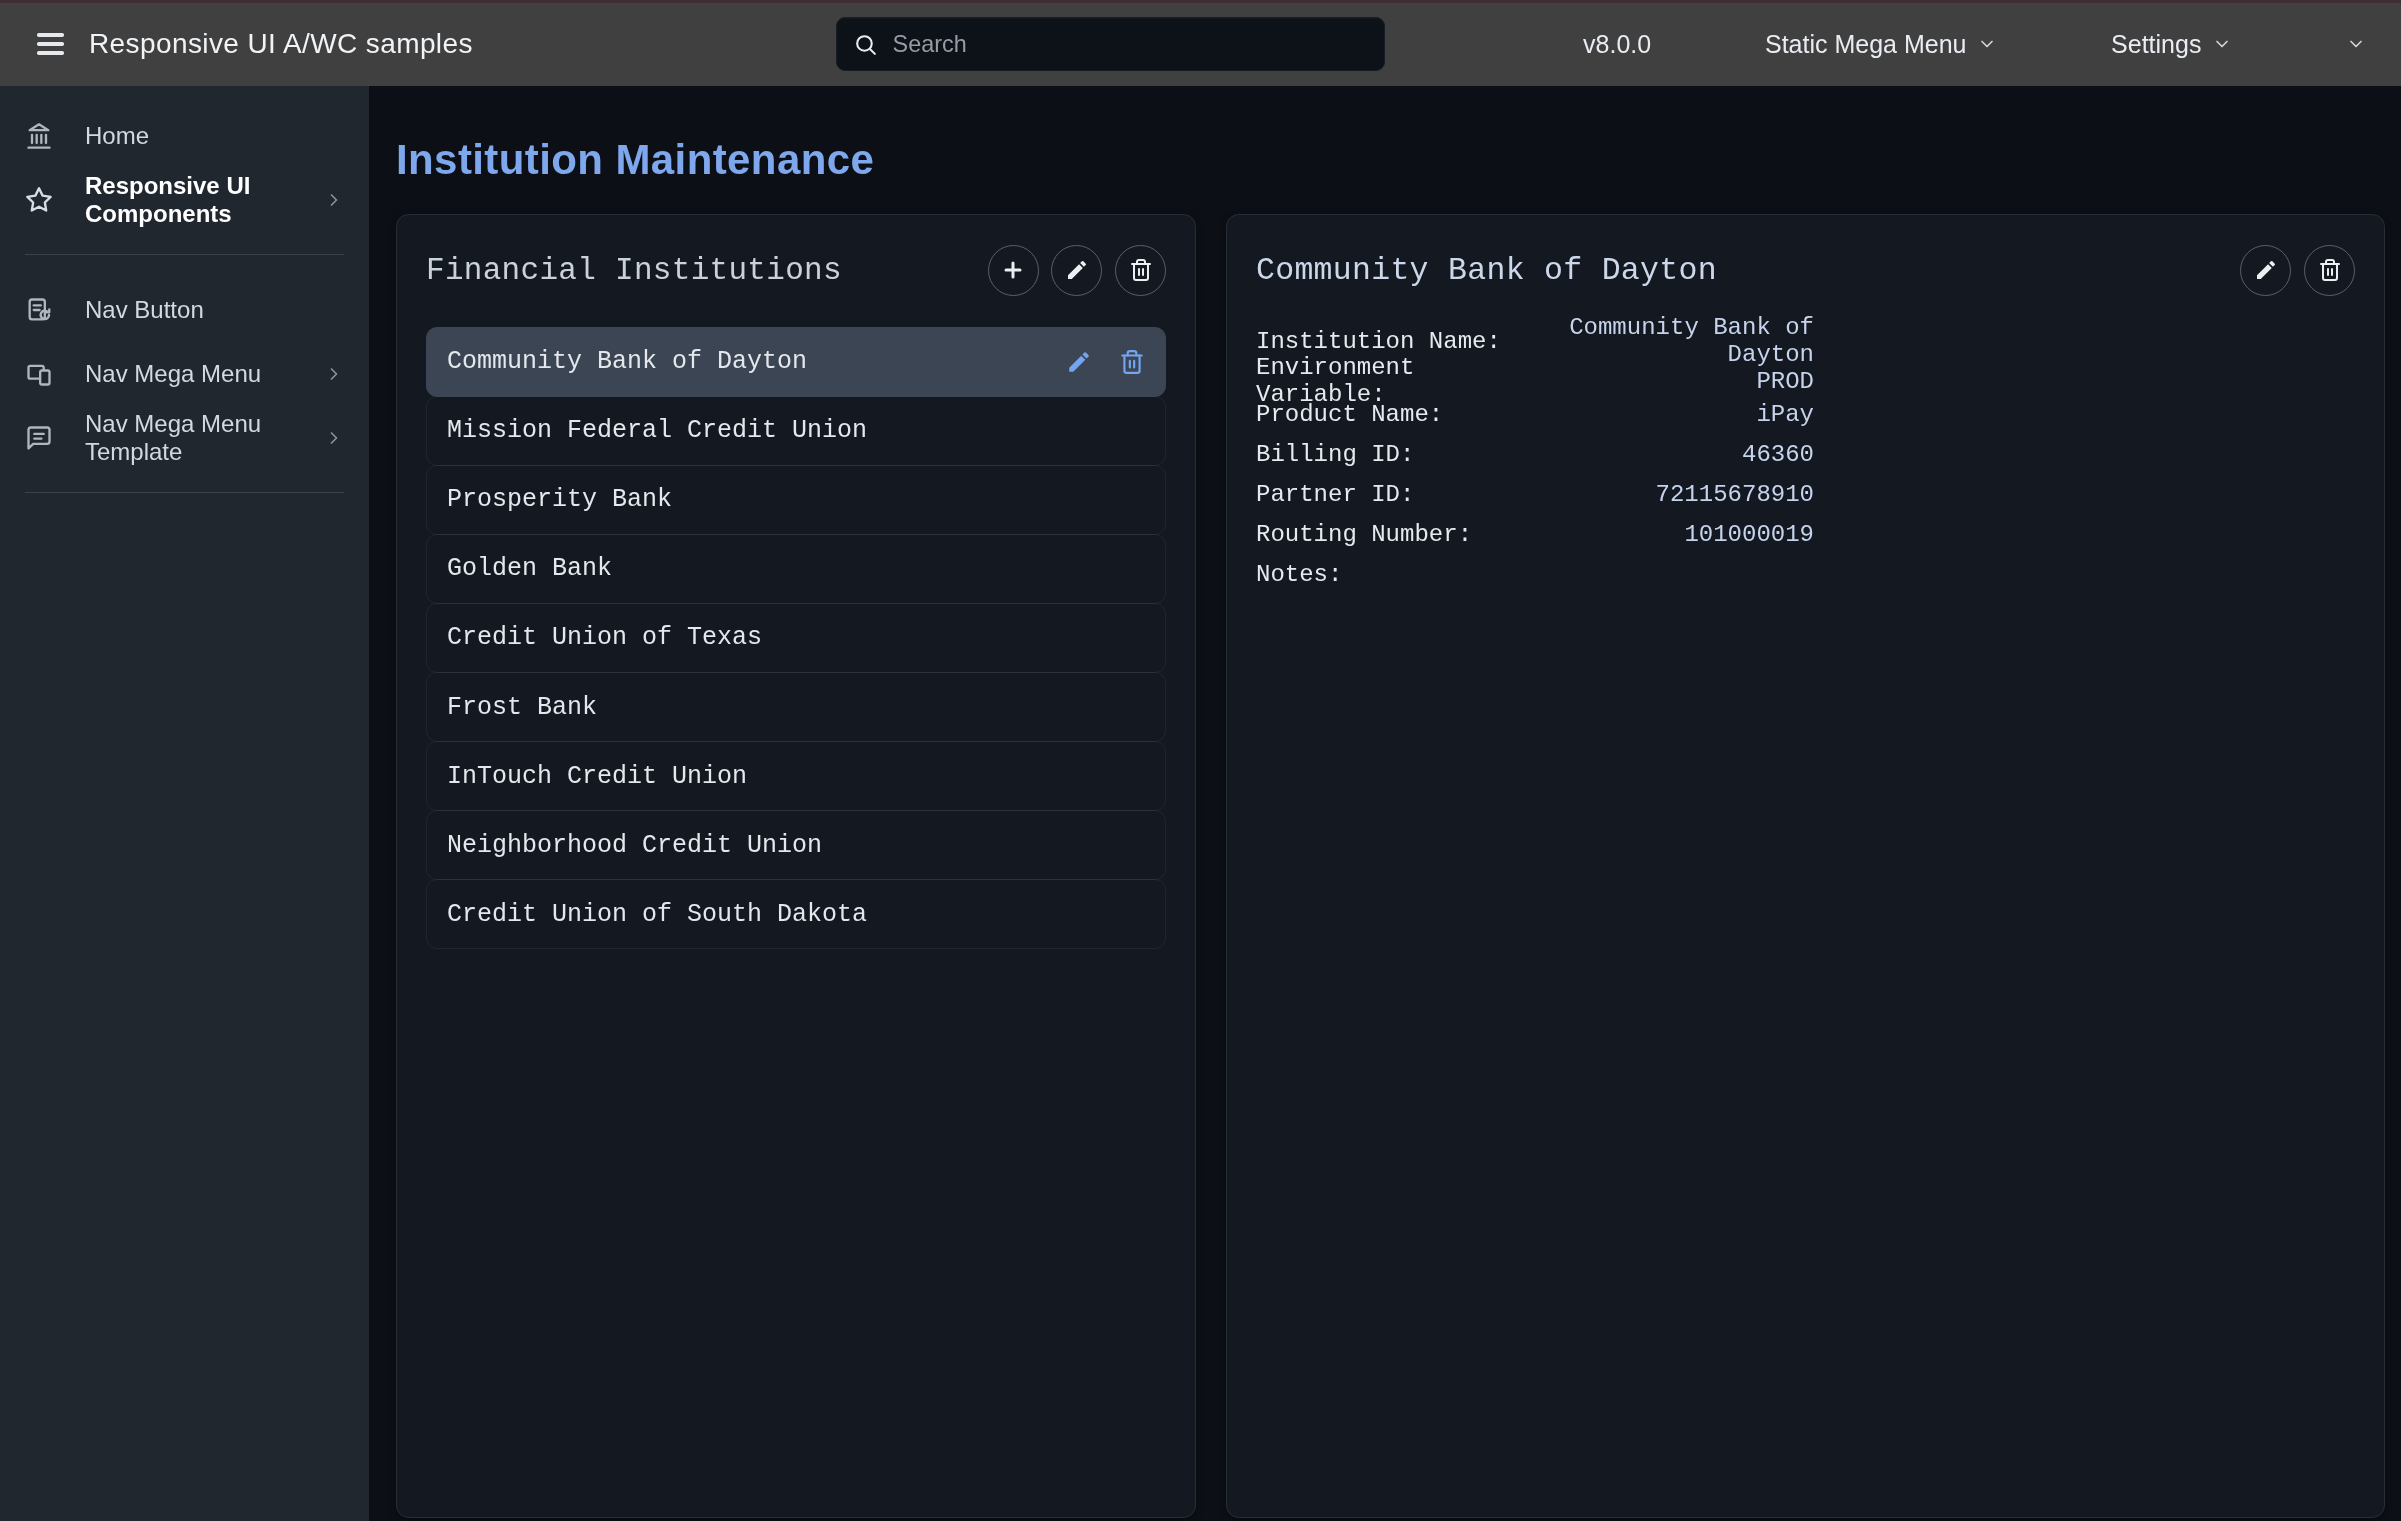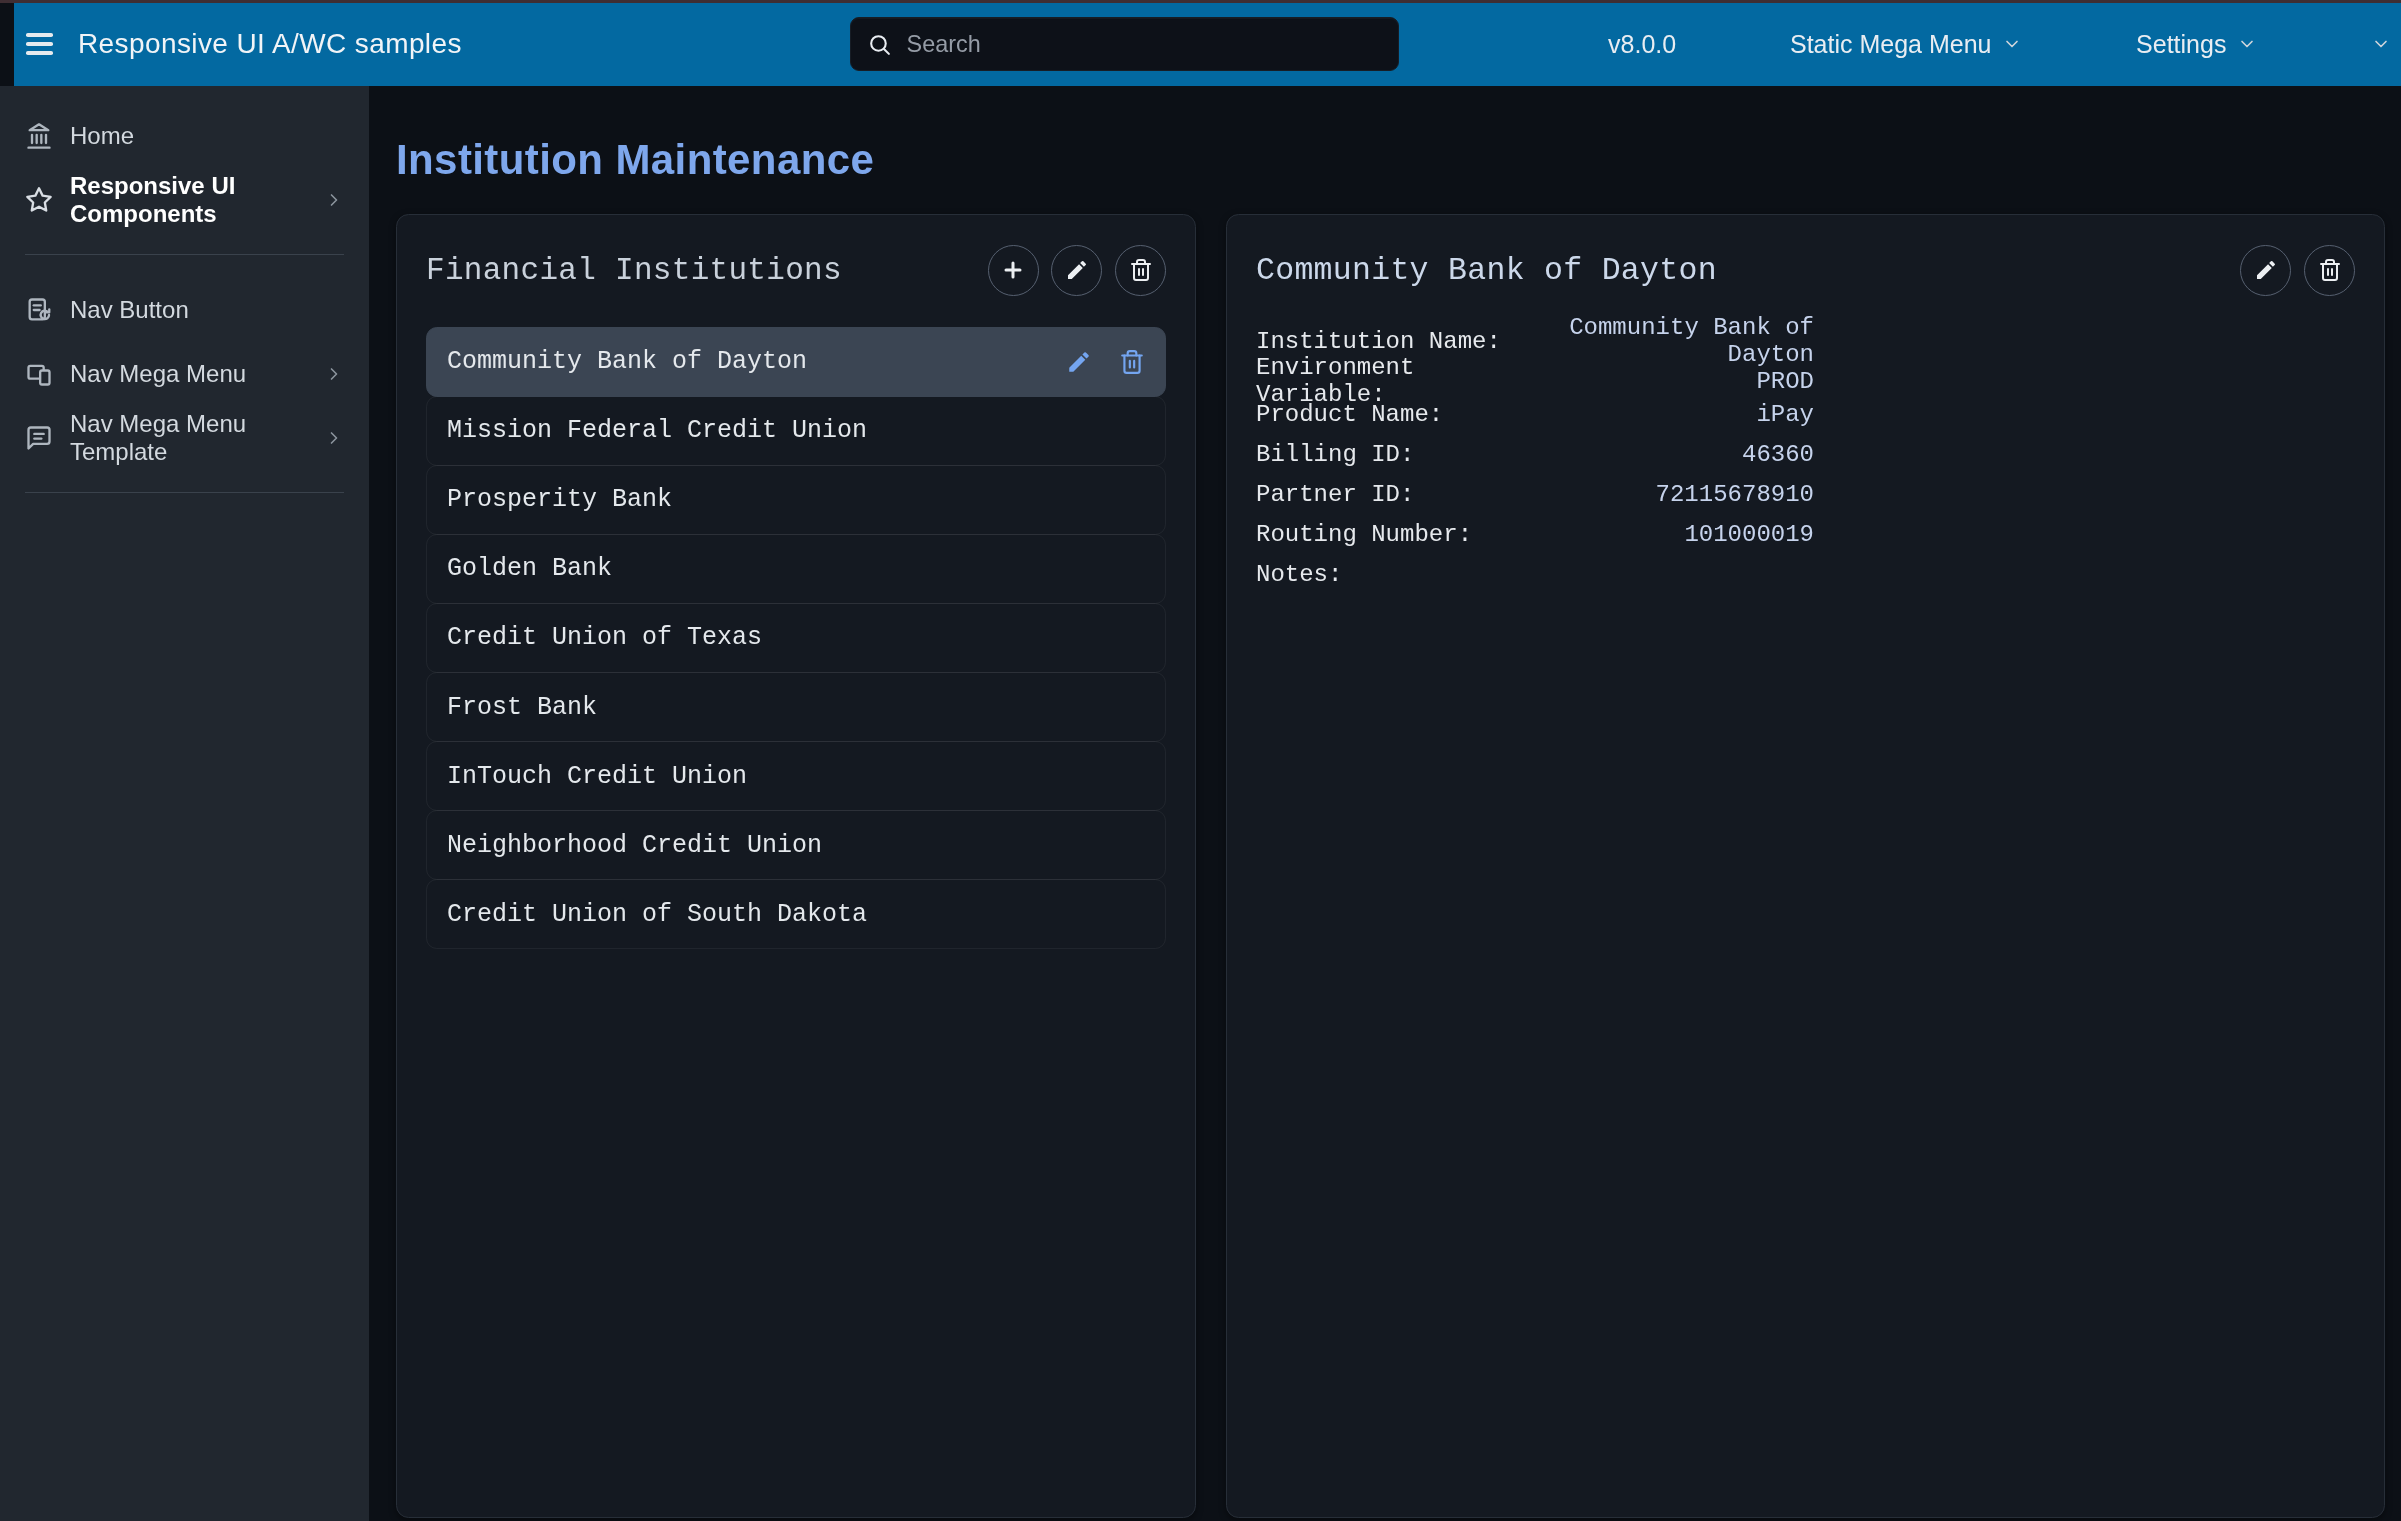--- a/index.html
+++ b/index.html
@@ -5,24 +5,23 @@
   * { box-sizing: border-box; }
   html,body { margin:0; padding:0; }
   body {
     width:2401px; height:1522px; overflow:hidden;
     background:#0c1016;
     font-family:"Liberation Sans","DejaVu Sans",sans-serif;
     -webkit-font-smoothing:antialiased;
   }
   .top-strip { height:2.7px; background:#3f2e33; }
   .topbar {
-    position:relative; height:83px; background:#0369a1;
-    display:flex; align-items:center; padding:0 10px;
+    position:relative; height:83px; background:#404040;
+    display:flex; align-items:center; padding:0 35px;
     color:#e9edf2;
-    margin-left:14px;
   }
   .hamburger { display:flex; flex-direction:column; gap:5.4px; cursor:pointer; padding:3.6px 1.8px; }
   .hamburger span { display:block; width:27px; height:3.6px; border-radius:1.8px; background:#e6eaee; }
   .app-title { margin-left:23.4px; font-size:28px; font-weight:500; letter-spacing:0.4px; color:#f1f4f7; }
   .searchbox {
     position:absolute; left:836px; top:50%; transform:translateY(-50%);
     width:549px; height:54px; background:#0d1118;
     border:0.9px solid #171d25; border-radius:9px;
     display:flex; align-items:center; padding:0 16px;
     box-shadow:inset 0 0.9px 0 rgba(255,255,255,.04);
@@ -37,21 +36,21 @@
   .tb-group { display:flex; align-items:center; gap:10.8px; cursor:pointer; white-space:nowrap; }
   .tb-group svg.main { width:29px; height:29px; stroke:#a8b0ba; }
   .tb-group svg.chev { width:20px; height:20px; stroke:#cfd5dc; }
   .version { color:#e9edf2; }
 
   .app { display:flex; height:1436px; }
   .sidebar {
     width:369px; flex:none; background:#21272f; padding-top:18px; color:#d3d9df;
   }
   .side-item {
-    height:64px; display:flex; align-items:center; gap:17px;
+    height:64px; display:flex; align-items:center; gap:32px;
     padding:0 25px; font-size:24px; cursor:pointer;
   }
   .side-item svg.ic { width:28px; height:28px; stroke:#aeb6bf; flex:none; }
   .side-item .chev { margin-left:auto; width:20px; height:20px; stroke:#8b939d; flex:none; }
   .side-item.active { color:#ffffff; font-weight:700; }
   .side-item.active svg.ic { stroke:#d9dee4; }
   .side-divider { border:none; border-top:0.9px solid #3a424c; margin:22.5px 25px; }
 
   .main { flex:1; padding:21.6px 16px 0 27px; }
   .page-title { font-size:42px; font-weight:600; color:#7ea7ec; letter-spacing:0.4px; line-height:49px; }

